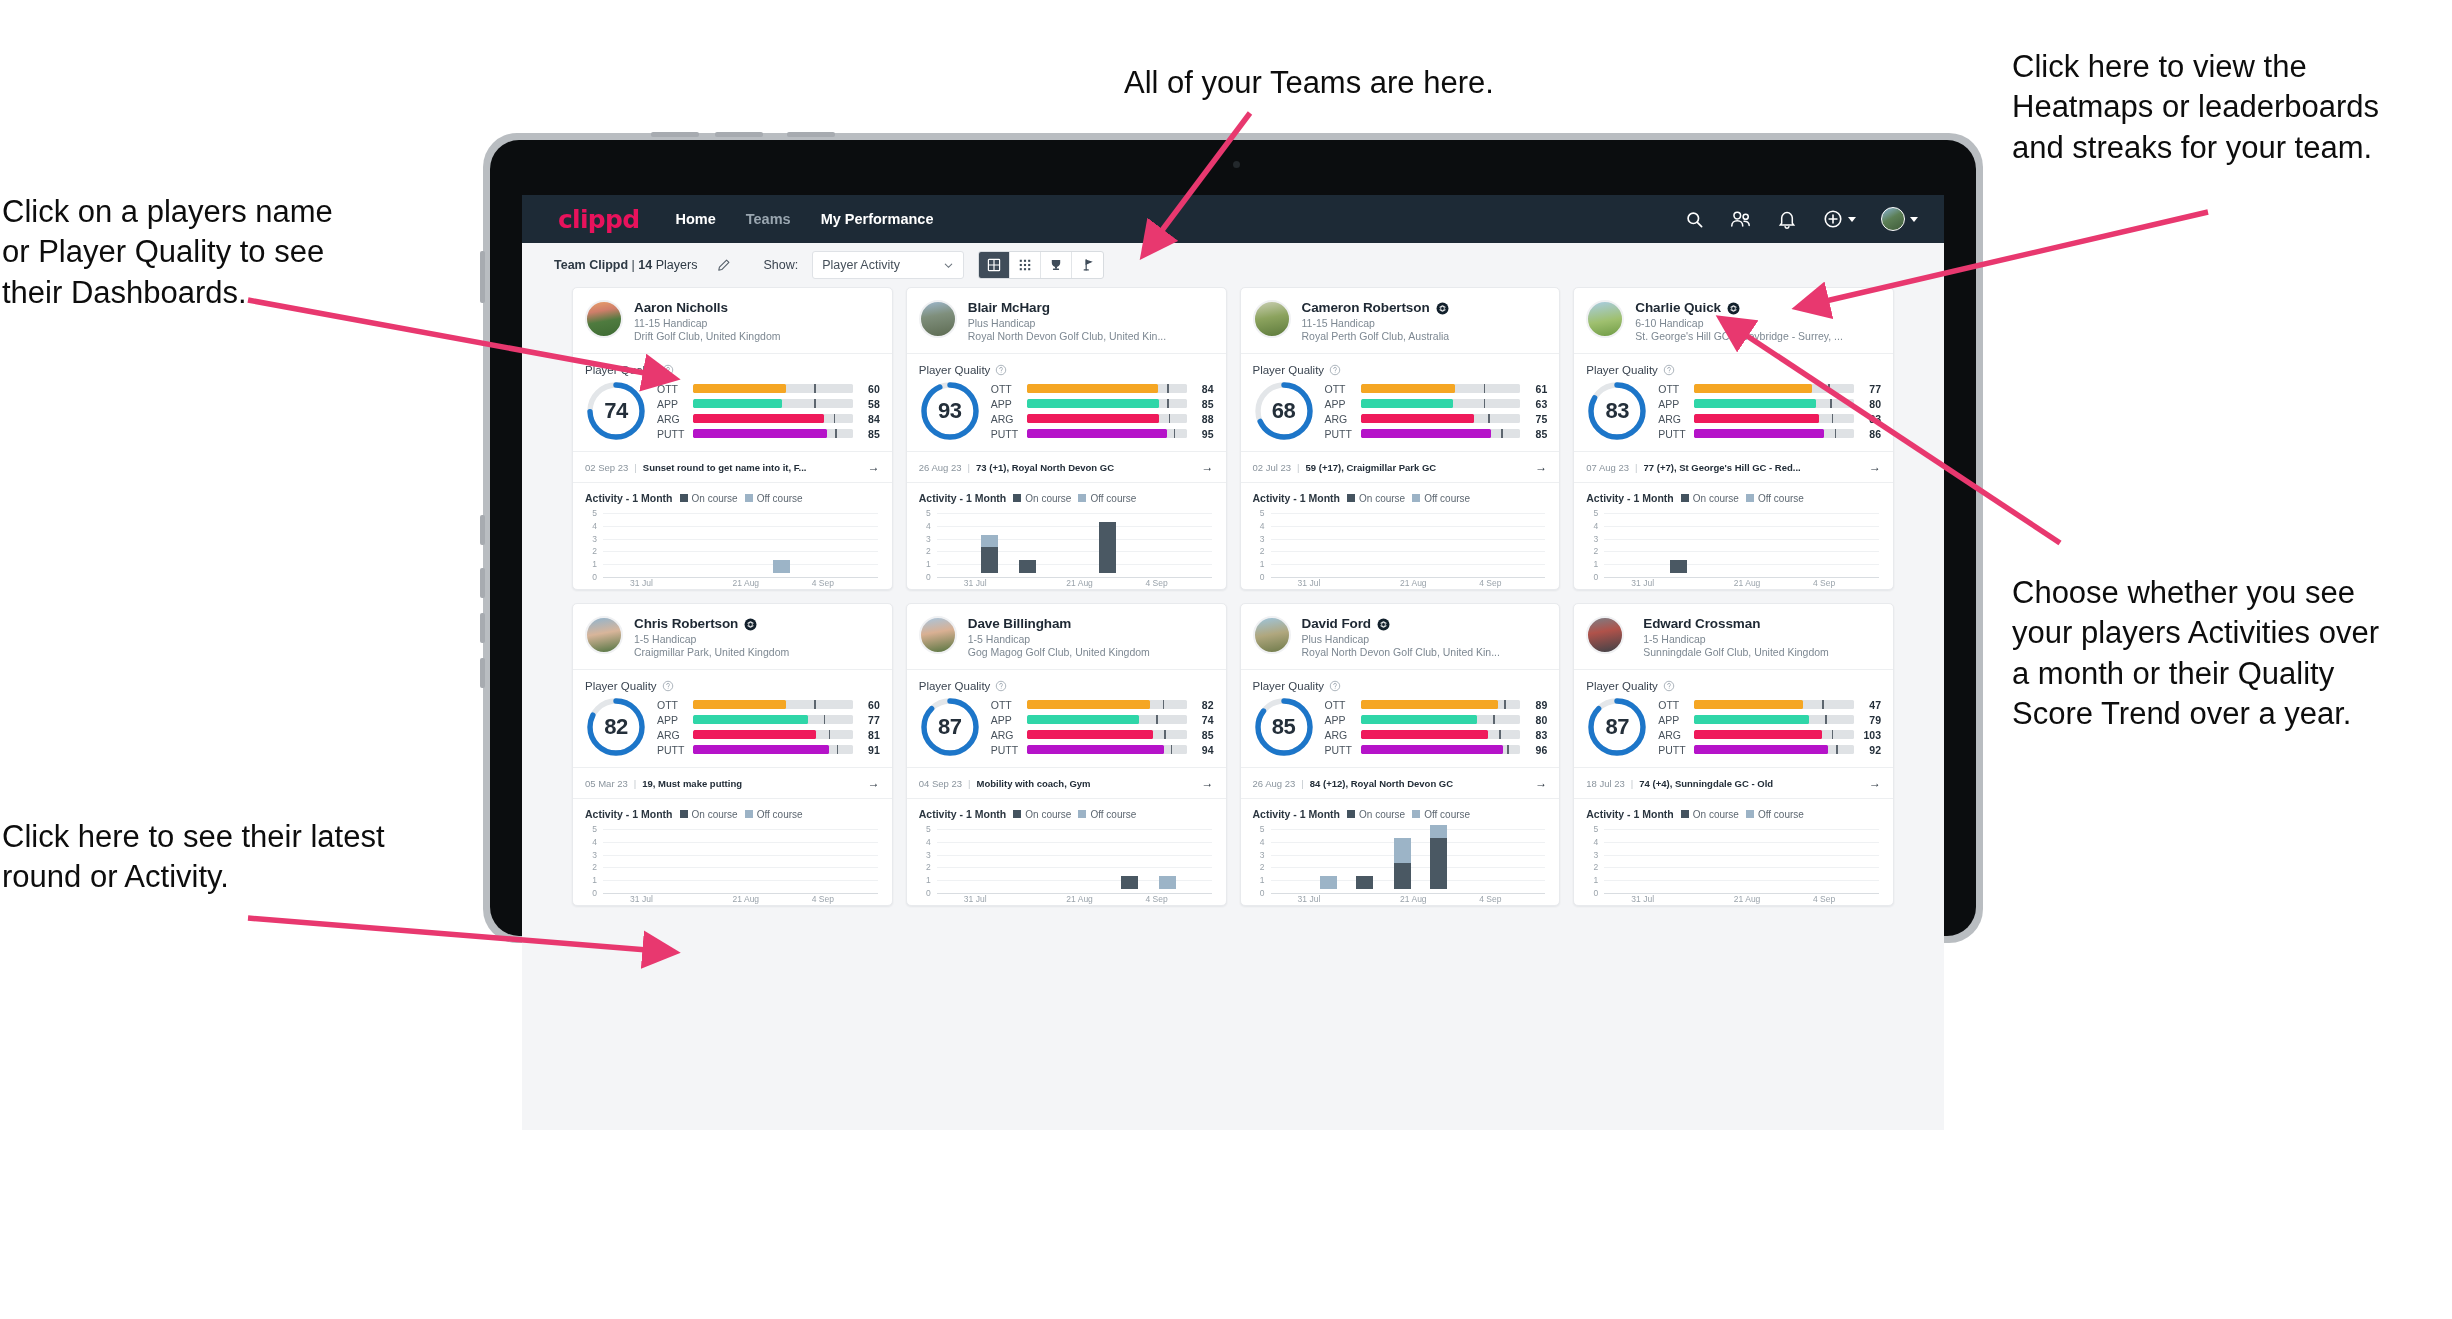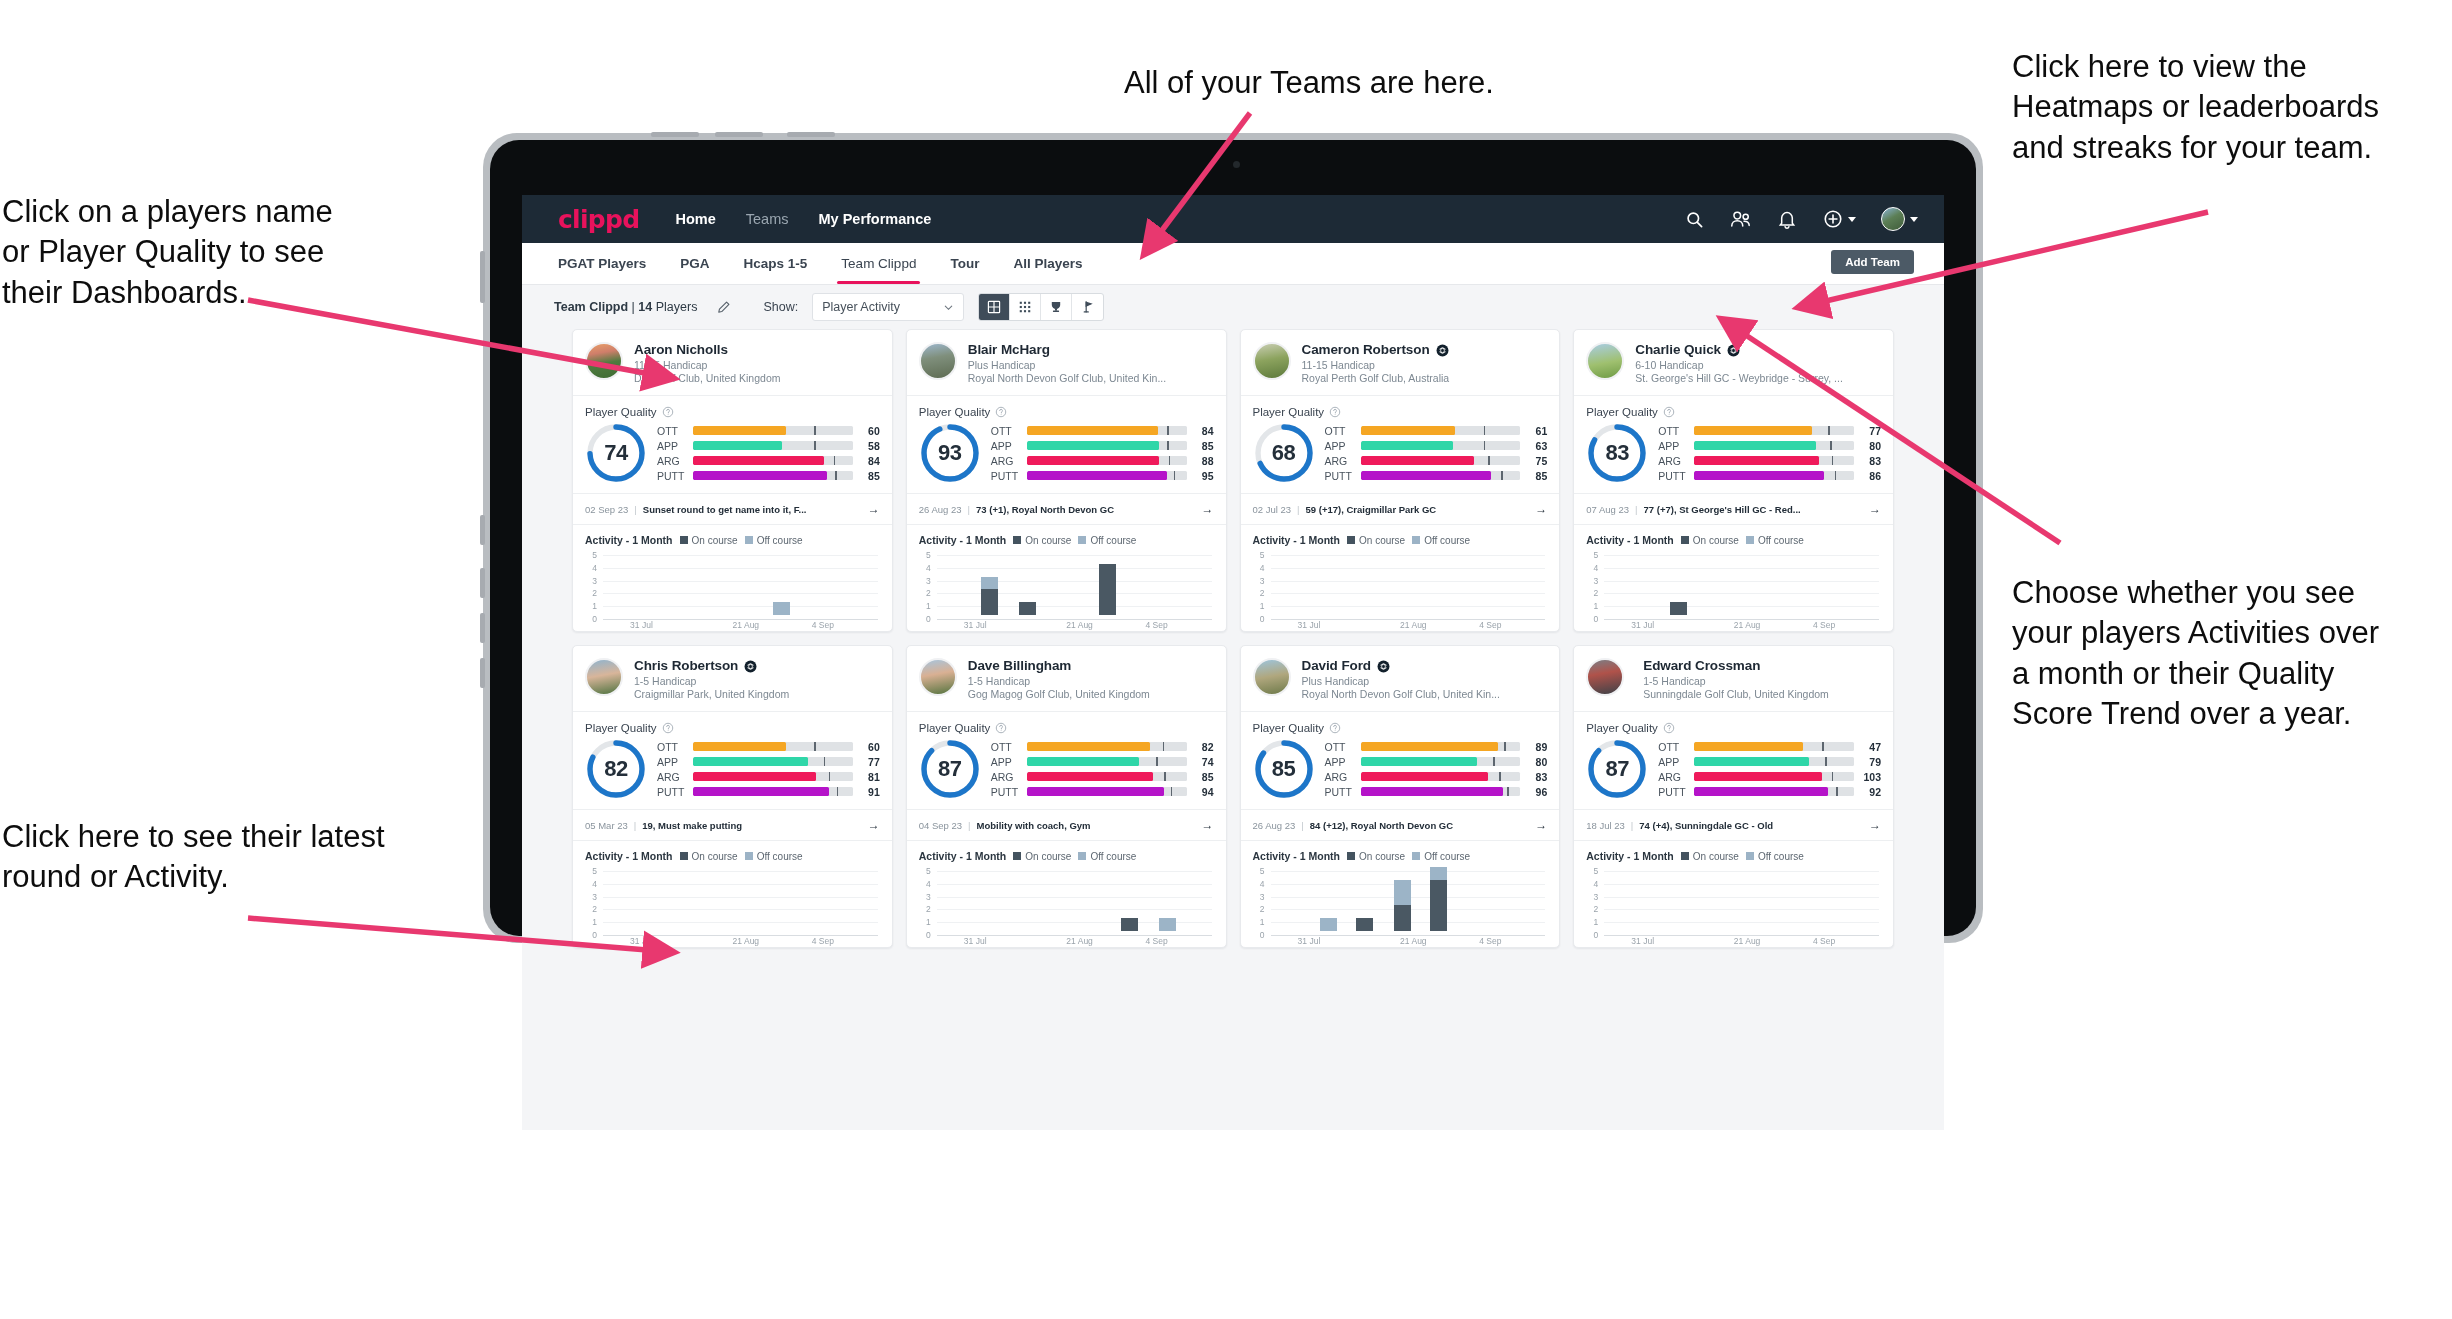--- a/index.html
+++ b/index.html
@@ -88,21 +88,21 @@
     letter-spacing: -0.7px;
     margin-right: 36px;
     font-family: "DejaVu Sans", sans-serif;
   }
   .nav-links { display: flex; align-items: center; gap: 30px; }
   .nav-link {
     color: #ffffff;
     font-size: 14.5px;
     font-weight: 600;
   }
-  .nav-link.muted { color: #9aa6b0; font-weight: 400; }
+  .nav-link.muted { color: #9aa6b0; font-weight: 700; }
   .nav-right { margin-left: auto; display: flex; align-items: center; gap: 25px; }
   .nav-icon { width: 21px; height: 21px; display:flex; align-items:center; justify-content:center; }
   .nav-icon svg { display:block; }
   .nav-plus-wrap { display:flex; align-items:center; gap: 5px; }
   .caret { width: 0; height: 0; border-left: 4.5px solid transparent;
            border-right: 4.5px solid transparent; border-top: 5px solid #ffffff; }
   .avatar-nav {
     width: 24px; height: 24px; border-radius: 50%;
     background: linear-gradient(150deg,#8ab4d8 0%,#5c7f56 45%,#3f5c3a 100%);
     border: 1.5px solid #ffffff;
@@ -366,31 +366,20 @@
           </div>
           <span class="caret"></span>
         </div>
         <div class="nav-plus-wrap">
           <div class="avatar-nav"></div>
           <span class="caret"></span>
         </div>
       </div>
     </div>
 
-    <div class="tabstrip">
-      <div class="tabs">
-        <div class="tab">PGAT Players</div>
-        <div class="tab">PGA</div>
-        <div class="tab">Hcaps 1-5</div>
-        <div class="tab active muted">Team Clippd</div>
-        <div class="tab">Tour</div>
-        <div class="tab">All Players</div>
-      </div>
-      <div class="add-team-btn">Add Team</div>
-    </div>
 
     <div class="filterbar">
       <div class="team-label">
         <b>Team Clippd</b>
         <span>|</span>
         <span class="cnt">14</span>
         <span>Players</span>
       </div>
       <div class="pencil-btn">
         <svg width="14" height="14" viewBox="0 0 24 24" fill="none" stroke="#56606a" stroke-width="1.9" stroke-linecap="round" stroke-linejoin="round">

